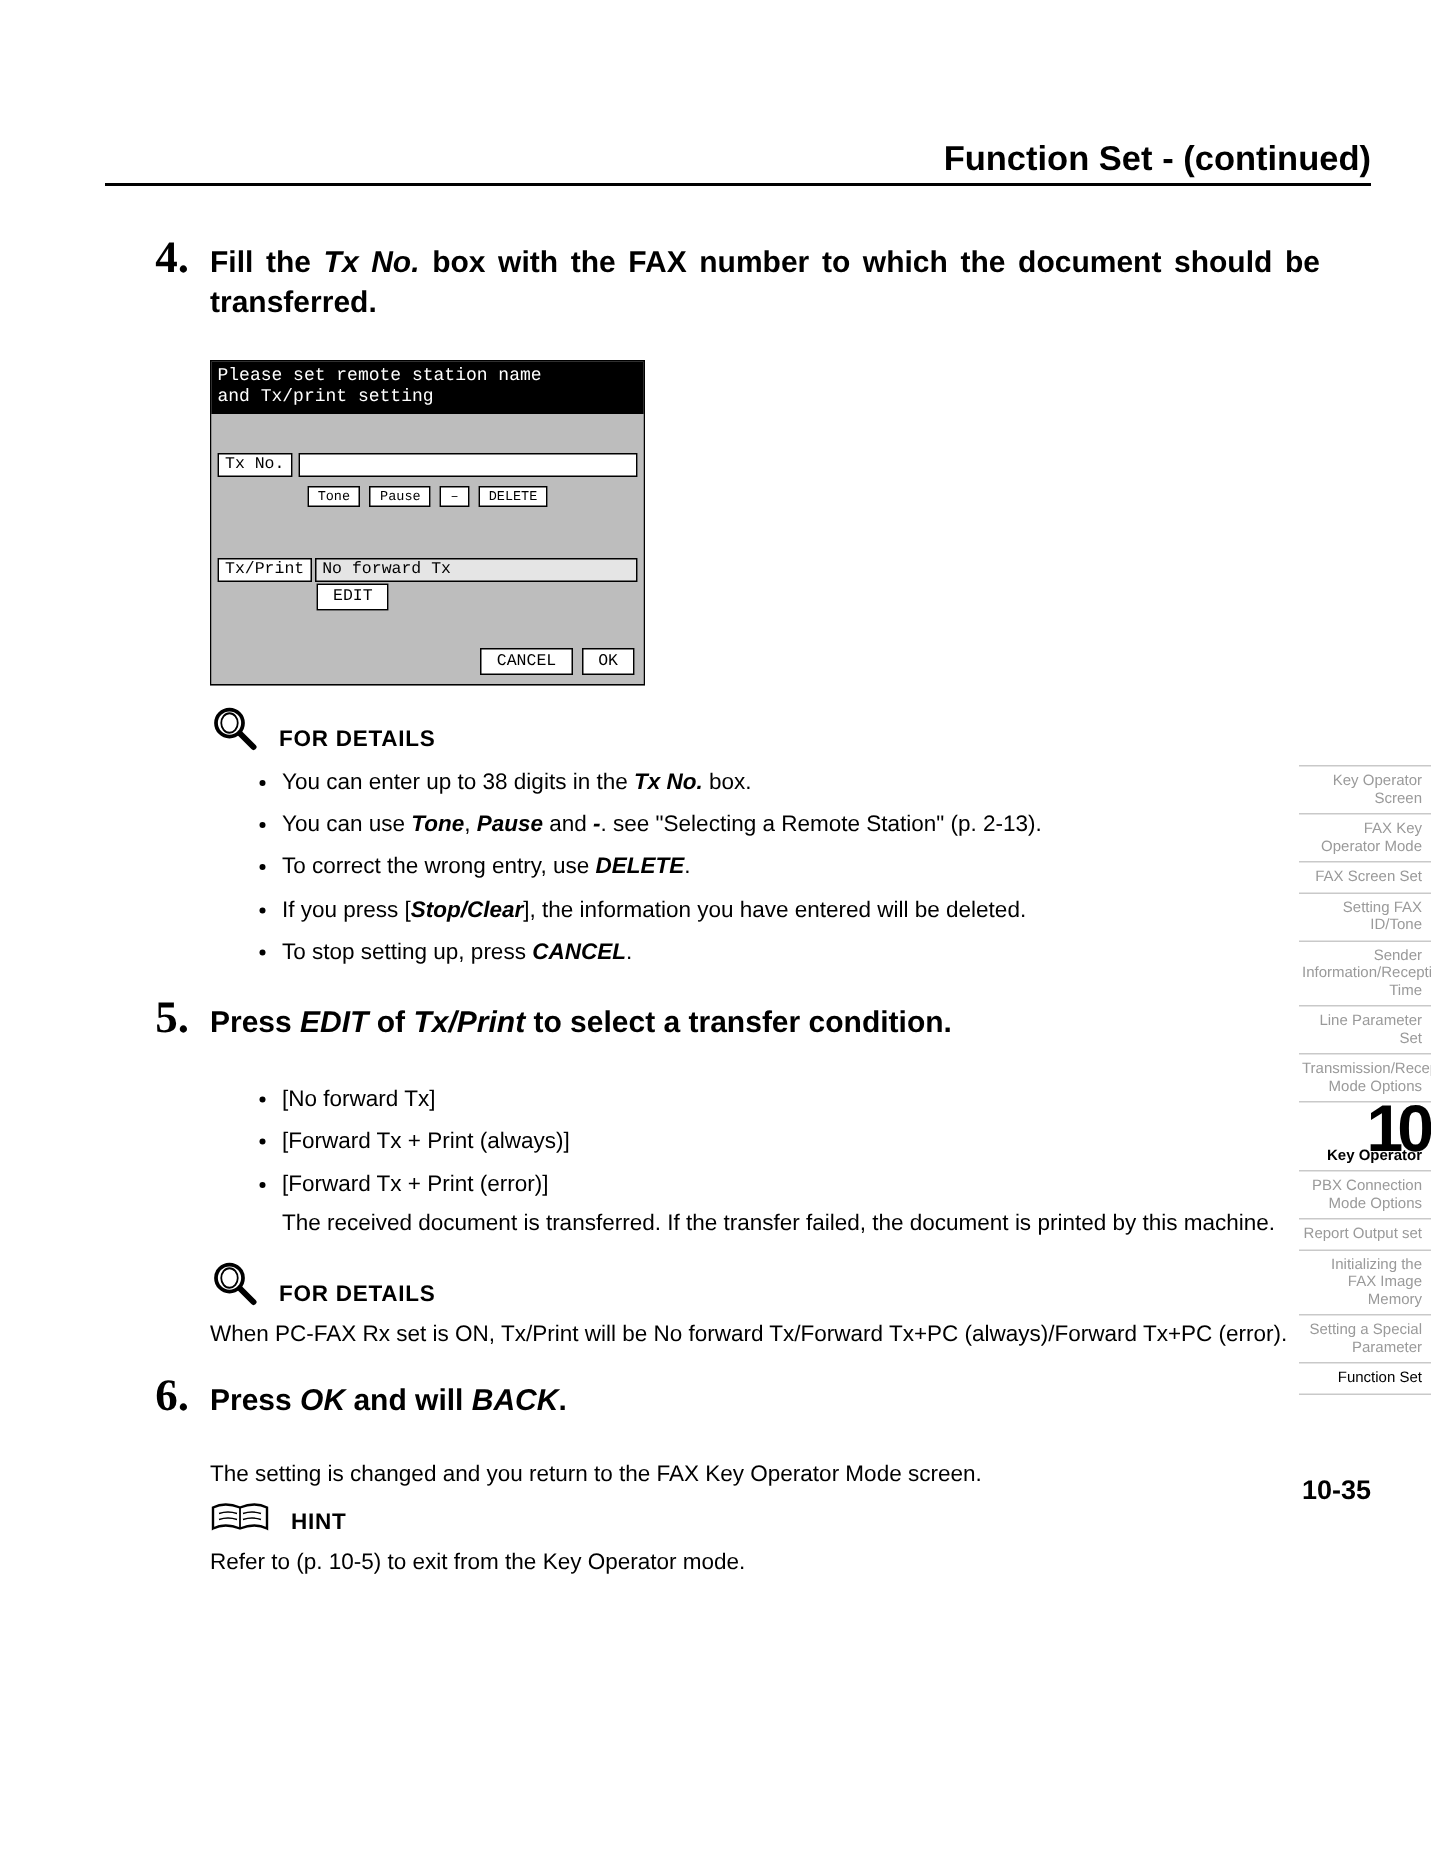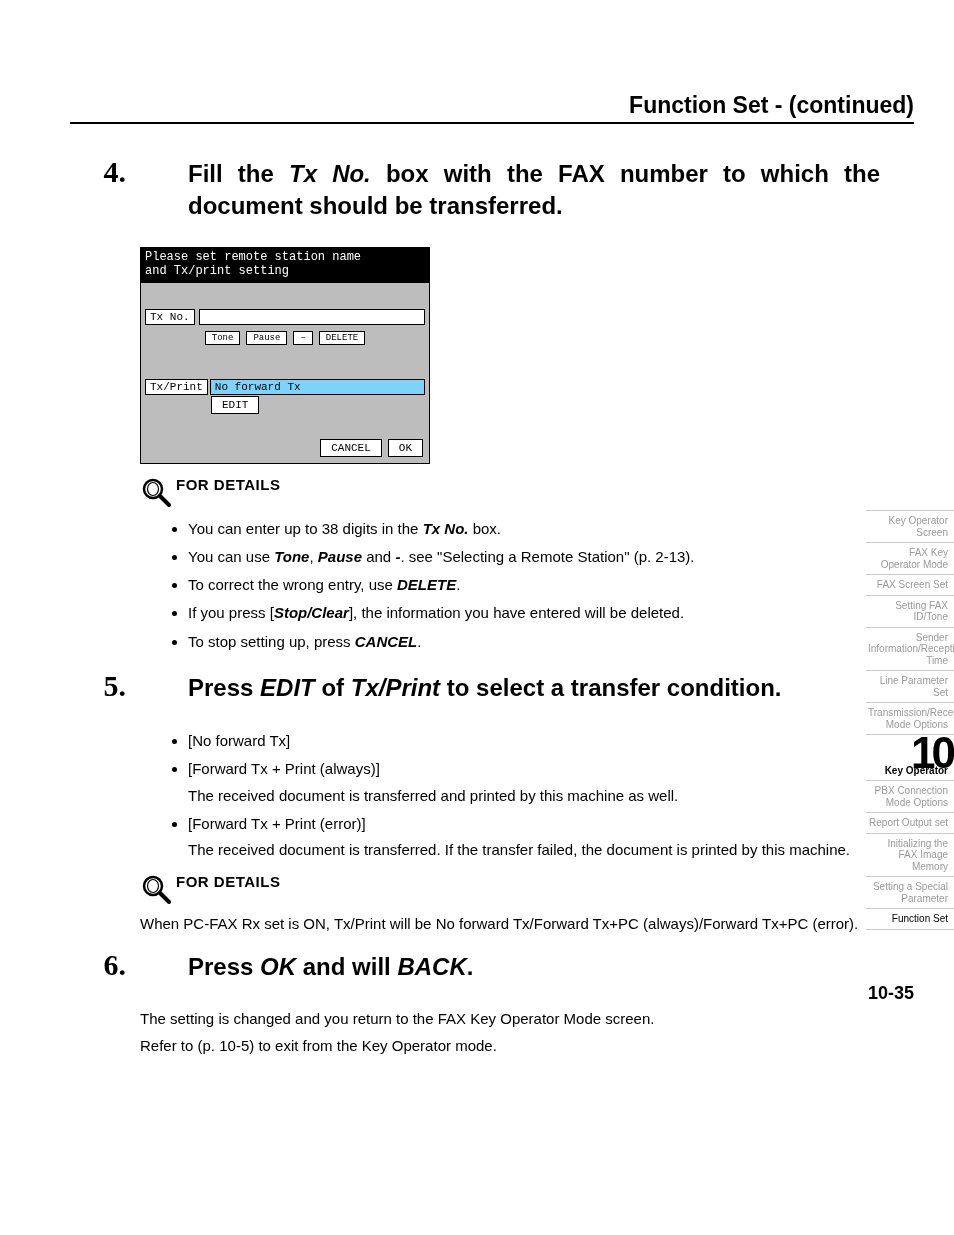--- a/index.html
+++ b/index.html
@@ -50,24 +50,23 @@
     font-size: 30px;
     width: 52px;
     flex: 0 0 52px;
     text-align: right;
     padding-right: 14px;
     margin-left: -52px;
   }
   .step-title {
     font-family: Arial, sans-serif;
     font-weight: 700;
-    font-size: 24px;
+    font-size: 20px;
     line-height: 1.35;
     text-align: justify;
-    margin-left: 48px;
   }
   .step-body {
     margin-top: 24px;
   }
 
   
   .ui-mock {
     width: 290px;
     margin: 8px 0 12px 0;
     border: 1px solid #000;
@@ -93,29 +92,29 @@
   }
   .ui-input {
     flex: 1; height: 16px; background: #fff; border: 1px solid #000;
   }
   .ui-btns { display:flex; gap:6px; justify-content:center; padding:4px 0; background:#bdbdbd;}
   .ui-btn-sm {
     background:#fff; border:1px solid #000; font-size:9px; padding:1px 6px;
   }
   .ui-gray-band2 { height: 30px; background:#bdbdbd; }
   .ui-row2 { display:flex; gap:2px; padding:0 4px; background:#bdbdbd;}
-  .ui-val { background:#7dd3fc; border:1px solid #000; padding:1px 4px; font-size:11px; }
+  .ui-val { background:#e5e5e5; border:1px solid #000; padding:1px 4px; font-size:11px; }
   .ui-edit-row { padding:4px 0 4px 70px; background:#bdbdbd;}
   .ui-bottom { display:flex; justify-content:flex-end; gap:6px; padding:6px 6px; background:#bdbdbd;}
   .ui-btn {
     background:#fff; border:1px solid #000; font-size:11px; padding:2px 10px; font-family:"Courier New",monospace;
   }
 
   .section-label {
-    display: flex; align-items: flex-start; gap: 4px;
+    display: flex; align-items: flex-end; gap: 14px;
     margin: 10px 0 8px 0;
   }
   .section-label .label-text {
     font-weight: 700; font-size: 15px; letter-spacing: 0.5px;
   }
   .magnifier-icon { width: 32px; height: 32px; }
   .book-icon { width: 40px; height: 22px; }
 
   ul.details {
     list-style: disc;
@@ -273,21 +272,20 @@
           <span>Press </span><span class="bi">EDIT</span><span> of </span><span class="bi">Tx/Print</span><span> to select a transfer condition.</span>
         </div>
       </div>
       <div class="step-body">
         <ul class="details">
           <li>
             <span>[No forward Tx]</span>
           </li>
           <li>
             <span>[Forward Tx + Print (always)]</span>
-            <span class="sub">The received document is transferred and printed by this machine as well.</span>
           </li>
           <li>
             <span>[Forward Tx + Print (error)]</span>
             <span class="sub">The received document is transferred. If the transfer failed, the document is printed by this machine.</span>
           </li>
         </ul>
 
         <div class="section-label">
           <svg class="magnifier-icon" viewBox="0 0 32 32">
             <circle cx="13" cy="13" r="9" fill="none" stroke="#000" stroke-width="2.5"></circle>
@@ -303,20 +301,28 @@
     <div class="step" style="margin-top:10px;">
       <div class="step-row">
         <div class="step-num">6.</div>
         <div class="step-title">
           <span>Press </span><span class="bi">OK</span><span> and will </span><span class="bi">BACK</span><span>.</span>
         </div>
       </div>
       <div class="step-body">
         <div class="para">The setting is changed and you return to the FAX Key Operator Mode screen.</div>
 
+        <div class="section-label" style="margin-top:8px;">
+          <svg class="book-icon" viewBox="0 0 40 22">
+            <path d="M2 4 Q10 0 20 4 Q30 0 38 4 L38 18 Q30 14 20 18 Q10 14 2 18 Z" fill="none" stroke="#000" stroke-width="1.6"></path>
+            <path d="M20 4 L20 18" fill="none" stroke="#000" stroke-width="1.2"></path>
+            <path d="M6 8 Q12 6 18 8 M6 12 Q12 10 18 12 M22 8 Q28 6 34 8 M22 12 Q28 10 34 12" fill="none" stroke="#000" stroke-width="0.9"></path>
+          </svg>
+          <span class="label-text">HINT</span>
+        </div>
         <div class="para">Refer to (p. 10-5) to exit from the Key Operator mode.</div>
       </div>
     </div>
 
   </div>
 
   <div class="sidebar">
     <div class="tab">Key Operator Screen</div>
     <div class="tab">FAX Key Operator Mode</div>
     <div class="tab">FAX Screen Set</div>

